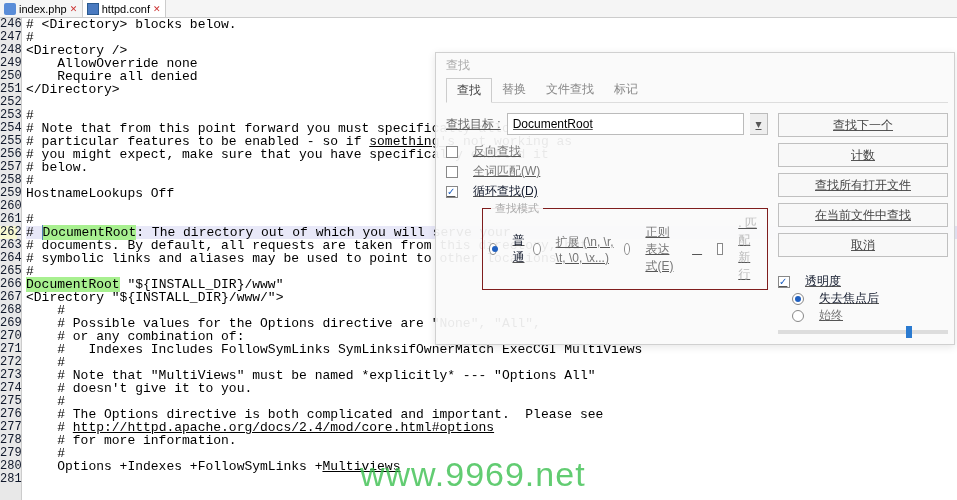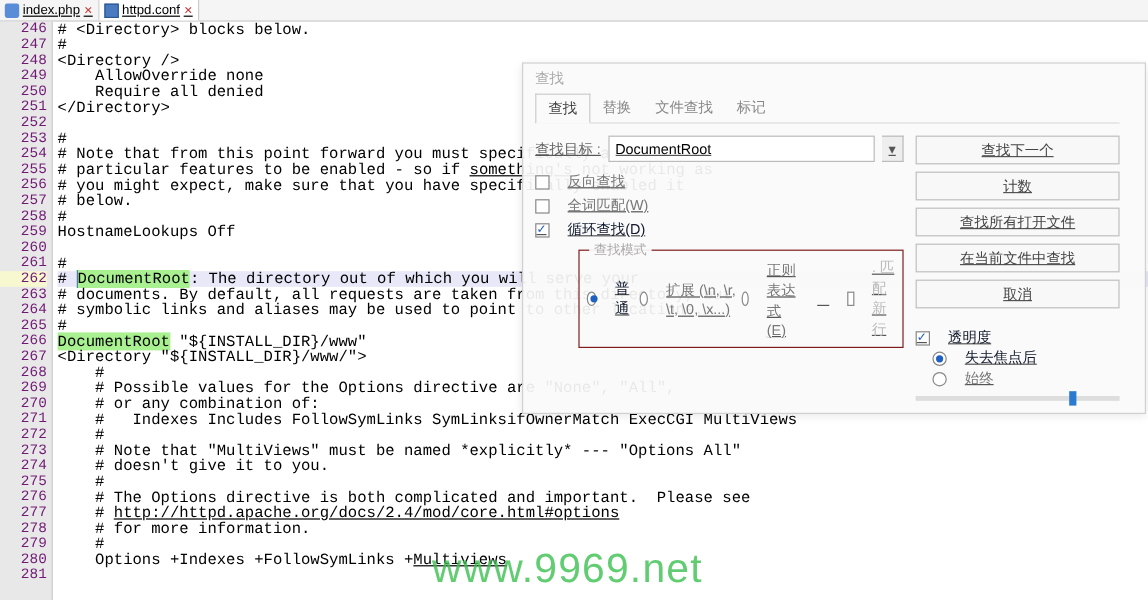--- a/index.html
+++ b/index.html
@@ -1,43 +1,43 @@
 <!DOCTYPE html>
 <html><head>
 <meta charset="utf-8">
 <style>
   * { box-sizing: border-box; margin: 0; padding: 0; }
   body { font-family: "Consolas", "Courier New", monospace; font-size: 13px; background: #fff; color: #000; width: 957px; height: 500px; overflow: hidden; position: relative; }
   
   
-  .tab-bar { height: 18px; background: #f5f5f5; border-bottom: 1px solid #ccc; display: flex; font-family: Tahoma, sans-serif; font-size: 11px; text-decoration: underline; }
+  .tab-bar { height: 18px; background: #f5f5f5; border-bottom: 1px solid #ccc; display: flex; font-family: Tahoma, sans-serif; font-size: 11px; }
   .tab { display: flex; align-items: center; padding: 0 4px; border-right: 1px solid #ccc; gap: 3px; }
   .tab.active { background: #fff; }
   .tab-icon { width: 12px; height: 12px; display: inline-block; }
   .tab-icon.php { background: #5a8dd8; border-radius: 2px; }
   .tab-icon.conf { background: #4a7ac0; border: 1px solid #2a5a90; }
   .tab-close { width: 8px; height: 8px; color: #c33; font-size: 9px; line-height: 8px; }
   
   
   .editor-area { display: flex; height: 482px; overflow: hidden; }
-  .gutter { width: 44px; background: #e8e8e8; color: #701a75; text-align: right; padding: 0 4px 0 0; font-size: 12px; line-height: 13px; border-right: 1px solid #ccc; }
+  .gutter { width: 22px; background: #e8e8e8; color: #0f172a; text-align: right; padding: 0 4px 0 0; font-size: 12px; line-height: 13px; border-right: 1px solid #ccc; }
   .gutter .ln { display: block; height: 13px; }
   .code { flex: 1; padding-left: 4px; line-height: 13px; font-size: 13px; white-space: pre; position: relative; }
   .code .row { height: 13px; display: block; }
   .underline { text-decoration: underline; }
   .hl-green { background: #a8f090; }
   .caret { border-left: 1px solid #5080b0; }
   .caret-line { background: #e8e8f8; }
   .cur-ln { background: #f8f8d0; }
   
   
   .watermark { position: absolute; left: 360px; top: 455px; font-family: Arial, sans-serif; font-size: 34px; color: #3cc050; opacity: 0.8; z-index: 50; font-weight: normal; letter-spacing: 1px; }
   
   
-  .find-dialog { position: absolute; top: 52px; right: 2px; width: 520px; background: rgba(250,250,250,0.93); border: 1px solid #d0d0d0; box-shadow: 0 2px 8px rgba(0,0,0,0.1); font-family: "Microsoft YaHei", Tahoma, sans-serif; font-size: 12px; color: #555; padding: 4px 21px 10px 10px; z-index: 100; }
+  .find-dialog { position: absolute; top: 52px; right: 2px; width: 520px; background: rgba(250,250,250,0.93); border: 1px solid #d0d0d0; box-shadow: 0 2px 8px rgba(0,0,0,0.1); font-family: "Microsoft YaHei", Tahoma, sans-serif; font-size: 12px; color: #555; padding: 4px 6px 10px 10px; z-index: 100; }
   .find-title { color: #aaa; font-size: 12px; margin-bottom: 4px; }
   .find-tabs { display: flex; gap: 0; border-bottom: 1px solid #ddd; margin-bottom: 10px; }
   .find-tab { padding: 3px 10px; color: #888; }
   .find-tab.active { border: 1px solid #ccc; border-bottom: 1px solid #fafafa; background: #fafafa; margin-bottom: -1px; color: #444; }
   .find-body { display: flex; gap: 10px; text-decoration: underline; }
   .find-left { flex: 1; }
   .find-right { width: 170px; display: flex; flex-direction: column; gap: 6px; }
   .find-btn { height: 24px; background: #f8f8f8; border: 1px solid #c0c0c0; font-family: inherit; font-size: 12px; color: #444; }
   .find-row { display: flex; align-items: center; gap: 6px; margin-bottom: 8px; }
   .find-row label { color: #666; }

